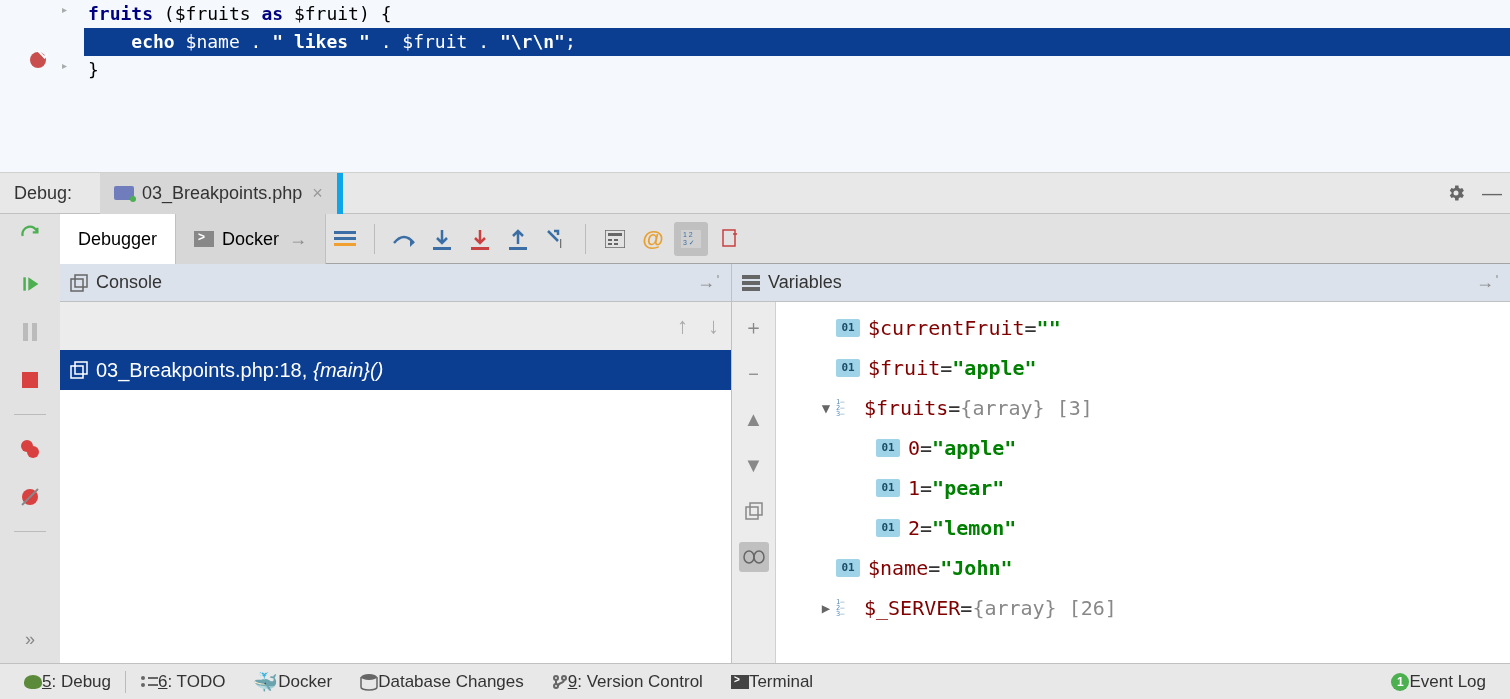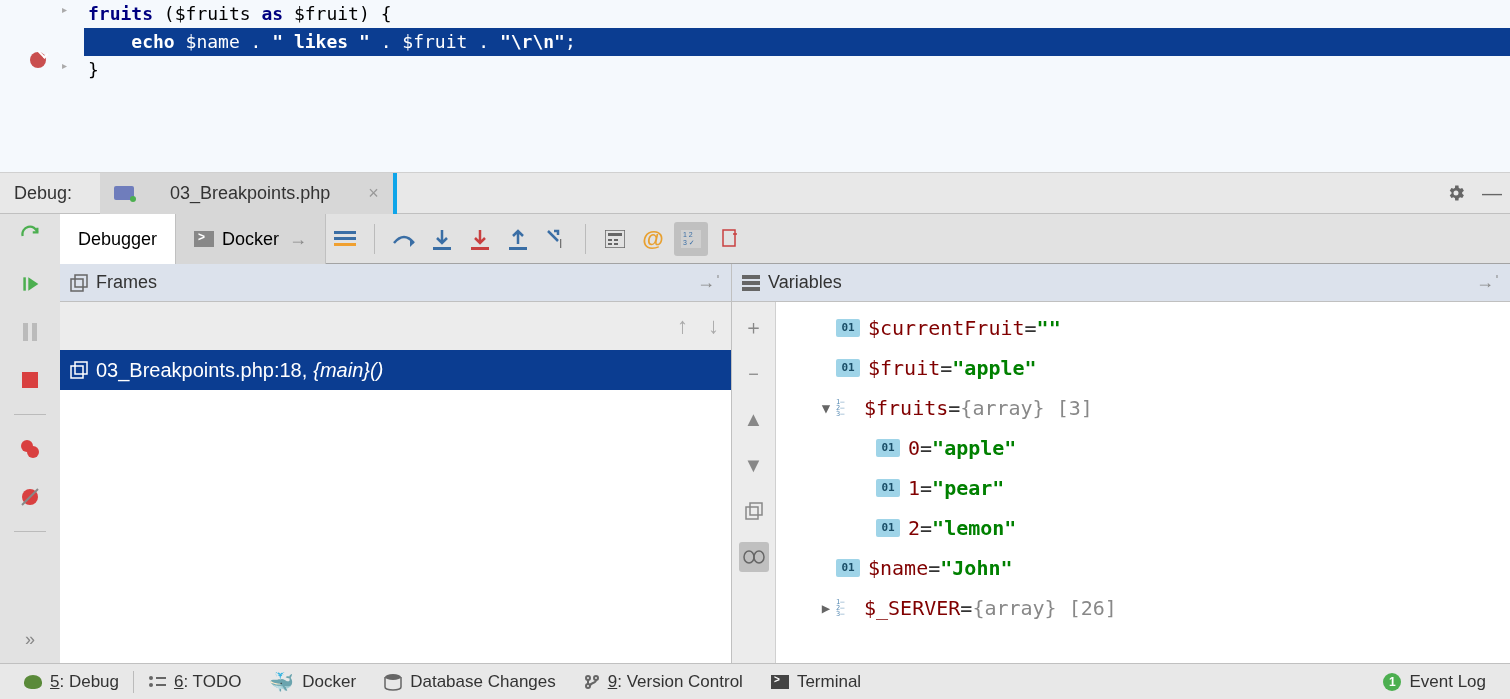--- a/index.html
+++ b/index.html
@@ -16,21 +16,21 @@
 .var { color: #000; }
 .str { color: #008000; font-weight: bold; }
 .hl .kw, .hl .var, .hl .str { color: #fff; }
 .bp { position: absolute; left: 30px; top: 52px; width: 16px; height: 16px; background: #c94f4f; border-radius: 50%; }
 .bp::after { content: ""; position: absolute; left: 8px; top: -2px; width: 8px; height: 4px; border-right: 2px solid #fff; border-bottom: 2px solid #fff; transform: rotate(45deg); }
 .fold { position: absolute; left: 62px; font-size: 10px; color: #aaa; }
 
 
 .debug-header { height: 41px; background: #e8e8e8; display: flex; align-items: center; border-bottom: 1px solid #c0c0c0; }
 .debug-label { padding: 0 14px; font-size: 18px; color: #333; }
-.run-tab { display: flex; align-items: center; height: 41px; padding: 0 14px; background: #d7d7d7; border-right: 4px solid #0ea5e9; margin-left: 14px; font-size: 18px; color: #333; gap: 28px; }
+.run-tab { display: flex; align-items: center; height: 41px; padding: 0 14px; background: #d7d7d7; border-right: 6px solid #0ea5e9; margin-left: 14px; font-size: 18px; color: #333; }
 .run-tab .x { margin-left: 10px; color: #999; font-size: 18px; }
 .php-icon { width: 20px; height: 14px; background: #6f7dbc; margin-right: 8px; position: relative; border-radius: 2px; }
 .php-icon::after { content: ""; position: absolute; right: -2px; bottom: -2px; width: 6px; height: 6px; background: #4caf50; border-radius: 50%; }
 .debug-header .sp { flex: 1; }
 .hdr-btn { width: 28px; height: 28px; display: flex; align-items: center; justify-content: center; color: #666; font-size: 20px; margin: 0 4px; cursor: pointer; }
 
 
 .dbg-row { height: 50px; display: flex; align-items: stretch; background: #e2e2e2; border-bottom: 1px solid #a3a3a3; }
 .left-rail { width: 60px; background: #e2e2e2; display: flex; flex-direction: column; align-items: center; padding-top: 8px; gap: 20px; }
 .rail-btn { width: 28px; height: 28px; display: flex; align-items: center; justify-content: center; cursor: pointer; font-size: 18px; }
@@ -64,21 +64,21 @@
 .vname { color: #800000; }
 .veq { color: #333; }
 .vval { color: #008000; font-weight: bold; }
 .vtype { color: #888; }
 .indent1 { padding-left: 40px; }
 .indent2 { padding-left: 80px; }
 .arr-icon { display: inline-flex; flex-direction: column; width: 20px; height: 18px; margin-right: 8px; font-size: 7px; line-height: 6px; color: #5b8db5; }
 
 
 .statusbar { height: 36px; background: #e8e8e8; border-top: 1px solid #c0c0c0; display: flex; align-items: center; padding: 0 10px; font-size: 17px; color: #333; }
-.sb-item { display: flex; align-items: center; padding: 0 14px; cursor: pointer; gap: 8px; }
+.sb-item { display: flex; align-items: center; padding: 0 14px; cursor: pointer; gap: 0; }
 .sb-item .ul { text-decoration: underline; }
 .sb-sep { width: 1px; height: 22px; background: #bbb; }
 .sb-sp { flex: 1; }
 .bug { width: 18px; height: 14px; background: #5a8a3a; border-radius: 50% 50% 40% 40%; position: relative; }
 .docker-ico { color: #2496ed; font-size: 20px; }
 .term-ico { width: 18px; height: 14px; background: #444; position: relative; }
 .term-ico::after { content: ">"; color: #fff; position: absolute; left: 3px; top: -1px; font-size: 10px; font-weight: bold; }
 .badge-green { width: 18px; height: 18px; background: #4caf50; border-radius: 50%; color: #fff; font-size: 12px; text-align: center; line-height: 18px; font-weight: bold; }
 
 
@@ -237,21 +237,21 @@
         </div>
       </div>
 
       <div class="panels">
         <div class="frames-panel">
           <div class="panel-hdr">
             <svg width="18" height="18" fill="none" stroke="#666" stroke-width="1.5" style="margin-right:8px">
                 <rect x="1" y="5" width="12" height="12"></rect>
                 <rect x="5" y="1" width="12" height="12"></rect>
               </svg>
-            <span>Frames</span>
+            <span>Console</span>
             <span class="sp"></span>
             <span style="color:#888">→ˈ</span>
           </div>
           <div class="frames-nav">
             <span>↑</span>
             <span>↓</span>
           </div>
           <div id="frames-list">
               <div class="frame-item">
                 <svg width="18" height="18" fill="none" stroke="#fff" stroke-width="1.5" style="margin-right:8px">

